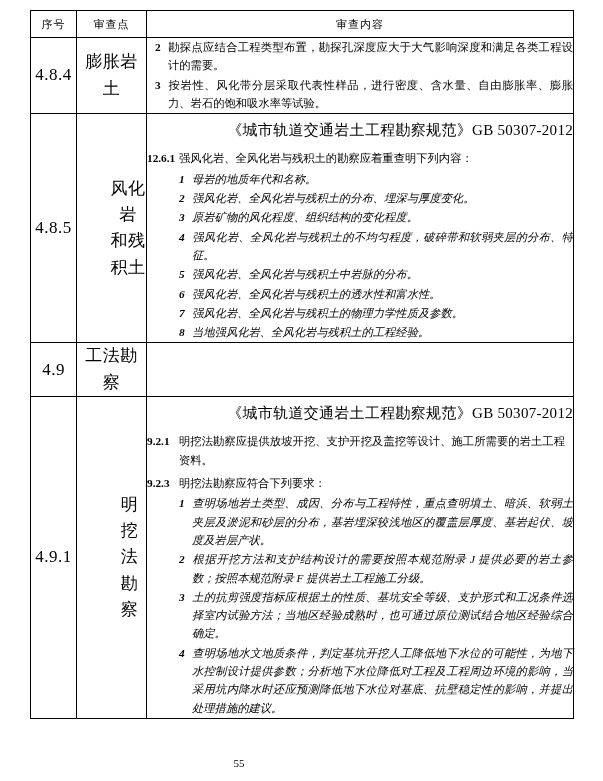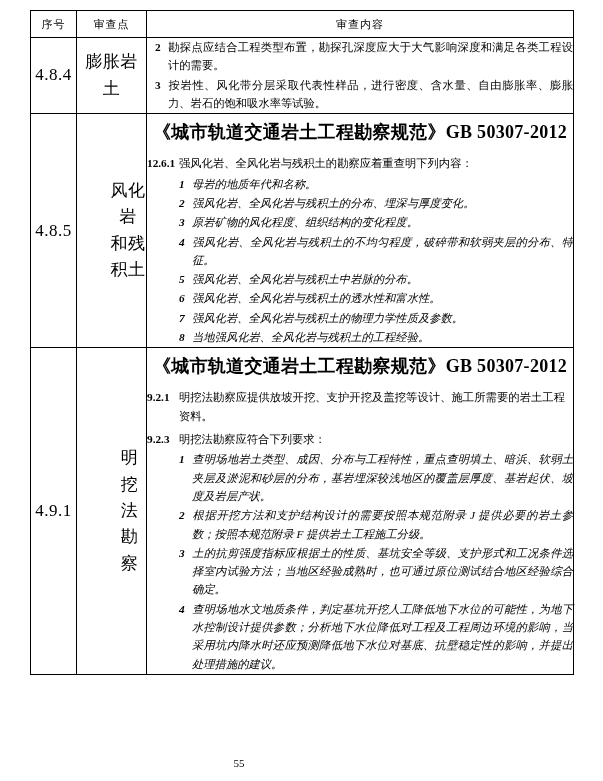--- a/index.html
+++ b/index.html
@@ -59,23 +59,23 @@
     padding-left: 13px;
     text-indent: 0;
   }
   .numi {
     font-weight: bold;
     display: inline-block;
     width: 13px;
     margin-left: -13px;
   }
   .std-title {
-    text-align: center;
-    font-weight: bold;
-    font-size: 18px;
+    text-align: right;
+    font-weight: normal;
+    font-size: 15px;
     margin: 4px 0 7px 0;
     letter-spacing: 0.3px;
   }
   .clause {
     margin: 0 8px 2px 0;
     padding-left: 32px;
     position: relative;
   }
   .clause .cnum {
     position: absolute;
@@ -151,20 +151,25 @@
             <p class="sub"><span class="snum">3</span><span>原岩矿物的风化程度、组织结构的变化程度。</span></p>
             <p class="sub"><span class="snum">4</span><span>强风化岩、全风化岩与残积土的不均匀程度，破碎带和软弱夹层的分布、特征。</span></p>
             <p class="sub"><span class="snum">5</span><span>强风化岩、全风化岩与残积土中岩脉的分布。</span></p>
             <p class="sub"><span class="snum">6</span><span>强风化岩、全风化岩与残积土的透水性和富水性。</span></p>
             <p class="sub"><span class="snum">7</span><span>强风化岩、全风化岩与残积土的物理力学性质及参数。</span></p>
             <p class="sub"><span class="snum">8</span><span>当地强风化岩、全风化岩与残积土的工程经验。</span></p>
           </div>
         </td>
       </tr>
 
+      <tr>
+        <td class="cell-no empty-tall">4.9</td>
+        <td class="cell-point">工法勘察</td>
+        <td class="cell-content"></td>
+      </tr>
 
       <tr>
         <td class="cell-no">4.9.1</td>
         <td class="cell-point" style="white-space: pre-line; padding-left: 36px;"><span>明挖法
 勘察</span></td>
         <td class="cell-content">
           <div class="std-title">《城市轨道交通岩土工程勘察规范》GB 50307-2012</div>
           <p class="clause">
             <span class="cnum">9.2.1</span><span>明挖法勘察应提供放坡开挖、支护开挖及盖挖等设计、施工所需要的岩土工程资料。</span>
           </p>

